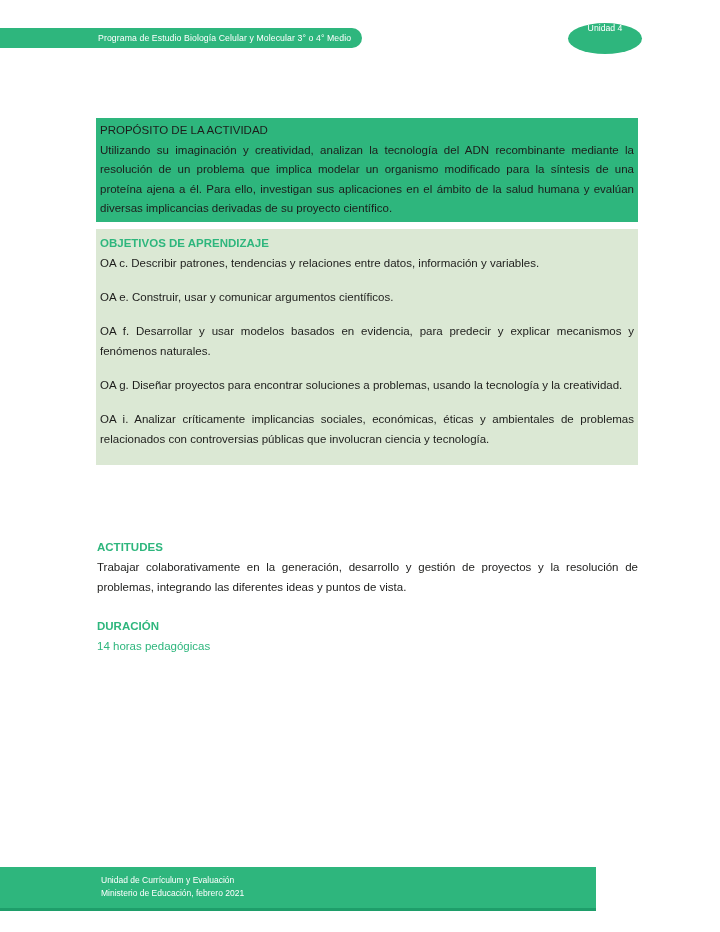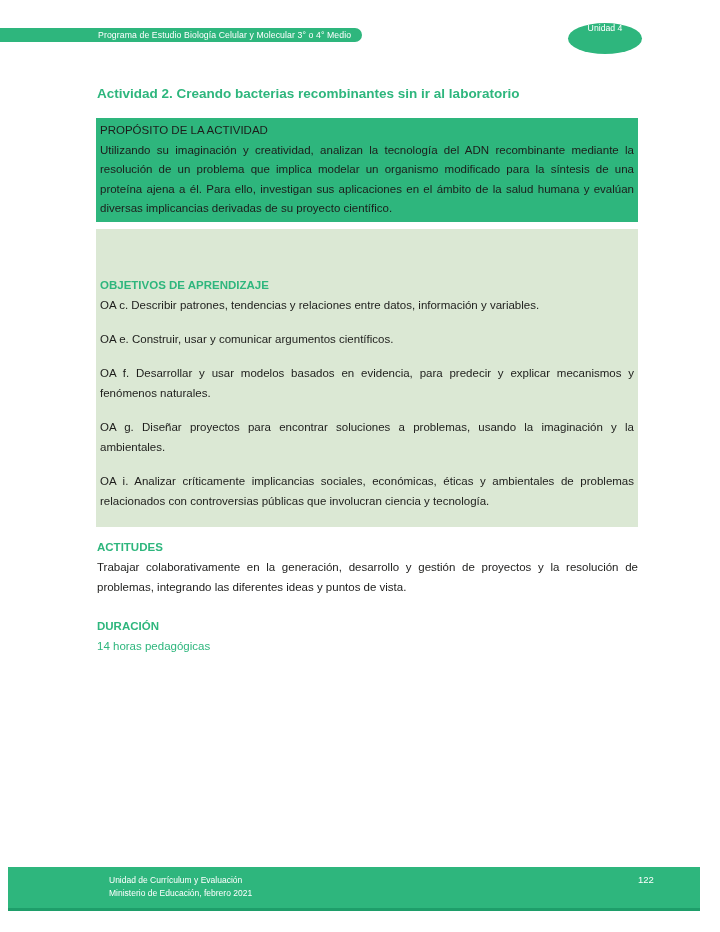--- a/index.html
+++ b/index.html
@@ -2,21 +2,21 @@
 <html lang="es" style="--accent: #2EB67D; --light-green: #DBE8D4; --accent-dark: #1E9E6A; --text: #1D1D1B;"><head>
 <meta charset="utf-8">
 <style>
   html,body{margin:0;padding:0;background:#fff;}
   .page{
     position:relative;width:720px;height:932px;background:#fff;overflow:hidden;
     font-family:"Liberation Sans",sans-serif;color:var(--text,#1d1d1b);
   }
   
   .program-pill{
-    position:absolute;top:28px;left:0;width:362px;height:14px;
+    position:absolute;top:28px;left:0;width:362px;height:20px;
     background:var(--accent,#2EB67D);border-radius:0 13px 13px 0;
     display:flex;align-items:center;
     color:#fff;font-size:8.7px;letter-spacing:.1px;
   }
   .program-pill span{padding-left:98px;white-space:nowrap;}
   .unit-badge{
     position:absolute;top:23px;left:568px;width:74px;height:31px;
     background:var(--accent,#2EB67D);border-radius:50%;
     display:flex;align-items:flex-start;justify-content:center;
     color:#fff;font-size:8.7px;
@@ -33,40 +33,40 @@
     font-size:11.5px;line-height:19.5px;color:var(--text,#1d1d1b);
   }
   .proposito .p-heading{font-weight:normal;}
   .proposito .p-body{text-align:justify;}
   
   .objetivos{
     position:absolute;top:229px;left:96px;width:542px;box-sizing:border-box;
     background:var(--light-green,#DBE8D4);padding:4px;
     font-size:11.5px;line-height:20px;color:var(--text,#1d1d1b);
   }
-  .objetivos .o-heading{color:var(--accent,#2EB67D);font-weight:bold;margin-top:42px;}
+  .objetivos .o-heading{color:var(--accent,#2EB67D);font-weight:bold;}
   .objetivos p.oa{margin:0 0 14px;text-align:justify;}
   .objetivos p.oa:last-child{margin-bottom:12px;}
   
   .actitudes{
     position:absolute;top:537px;left:97px;width:541px;
     font-size:11.5px;line-height:20px;
   }
   .actitudes .a-heading{color:var(--accent,#2EB67D);font-weight:bold;}
   .actitudes .a-body{text-align:justify;}
   
   .duracion{
     position:absolute;top:616px;left:97px;width:541px;
     font-size:11.5px;line-height:20px;
   }
   .duracion .d-heading{color:var(--accent,#2EB67D);font-weight:bold;}
   .duracion .d-value{color:var(--accent,#2EB67D);}
   
   .footer{
-    position:absolute;top:867px;left:8px;width:692px;height:41px;
+    position:absolute;top:867px;left:0;width:596px;height:41px;
     background:var(--accent,#2EB67D);
     border-bottom:3px solid var(--accent-dark,#1E9E6A);
     color:#fff;
   }
   .footer-left{
     position:absolute;left:101px;top:7px;
     font-size:8.5px;line-height:13px;
   }
   .page-number{
     position:absolute;left:602px;top:7px;font-size:9.5px;margin-left:28px;
@@ -78,39 +78,38 @@
 <div class="page">
 
   <div class="program-pill">
     <span>Programa de Estudio Biología Celular y Molecular 3° o 4° Medio</span>
   </div>
 
   <div class="unit-badge">
     <span>Unidad 4</span>
   </div>
 
-  <h1 class="title">Actividad 2. Creando bacterias recombinantes sin ir al laboratorio</h1>
 
   <section class="proposito">
     <div class="p-heading">PROPÓSITO DE LA ACTIVIDAD</div>
     <div class="p-body">Utilizando su imaginación y creatividad, analizan la tecnología del ADN recombinante mediante la resolución de un problema que implica modelar un organismo modificado para la síntesis de una proteína ajena a él. Para ello, investigan sus aplicaciones en el ámbito de la salud humana y evalúan diversas implicancias derivadas de su proyecto científico.</div>
   </section>
 
   <section class="objetivos">
     <div class="o-heading">OBJETIVOS DE APRENDIZAJE</div>
     <div>
 
 
         <p class="oa">OA c. Describir patrones, tendencias y relaciones entre datos, información y variables.</p>
 
         <p class="oa">OA e. Construir, usar y comunicar argumentos científicos.</p>
 
         <p class="oa">OA f. Desarrollar y usar modelos basados en evidencia, para predecir y explicar mecanismos y fenómenos naturales.</p>
 
-        <p class="oa">OA g. Diseñar proyectos para encontrar soluciones a problemas, usando la imaginación y la ambientales.</p>
+        <p class="oa">OA g. Diseñar proyectos para encontrar soluciones a problemas, usando la tecnología y la creatividad.</p>
 
         <p class="oa">OA i. Analizar críticamente implicancias sociales, económicas, éticas y ambientales de problemas relacionados con controversias públicas que involucran ciencia y tecnología.</p>
       </div>
   </section>
 
   <section class="actitudes">
     <div class="a-heading">ACTITUDES</div>
     <div class="a-body">Trabajar colaborativamente en la generación, desarrollo y gestión de proyectos y la resolución de problemas, integrando las diferentes ideas y puntos de vista.</div>
   </section>
 

